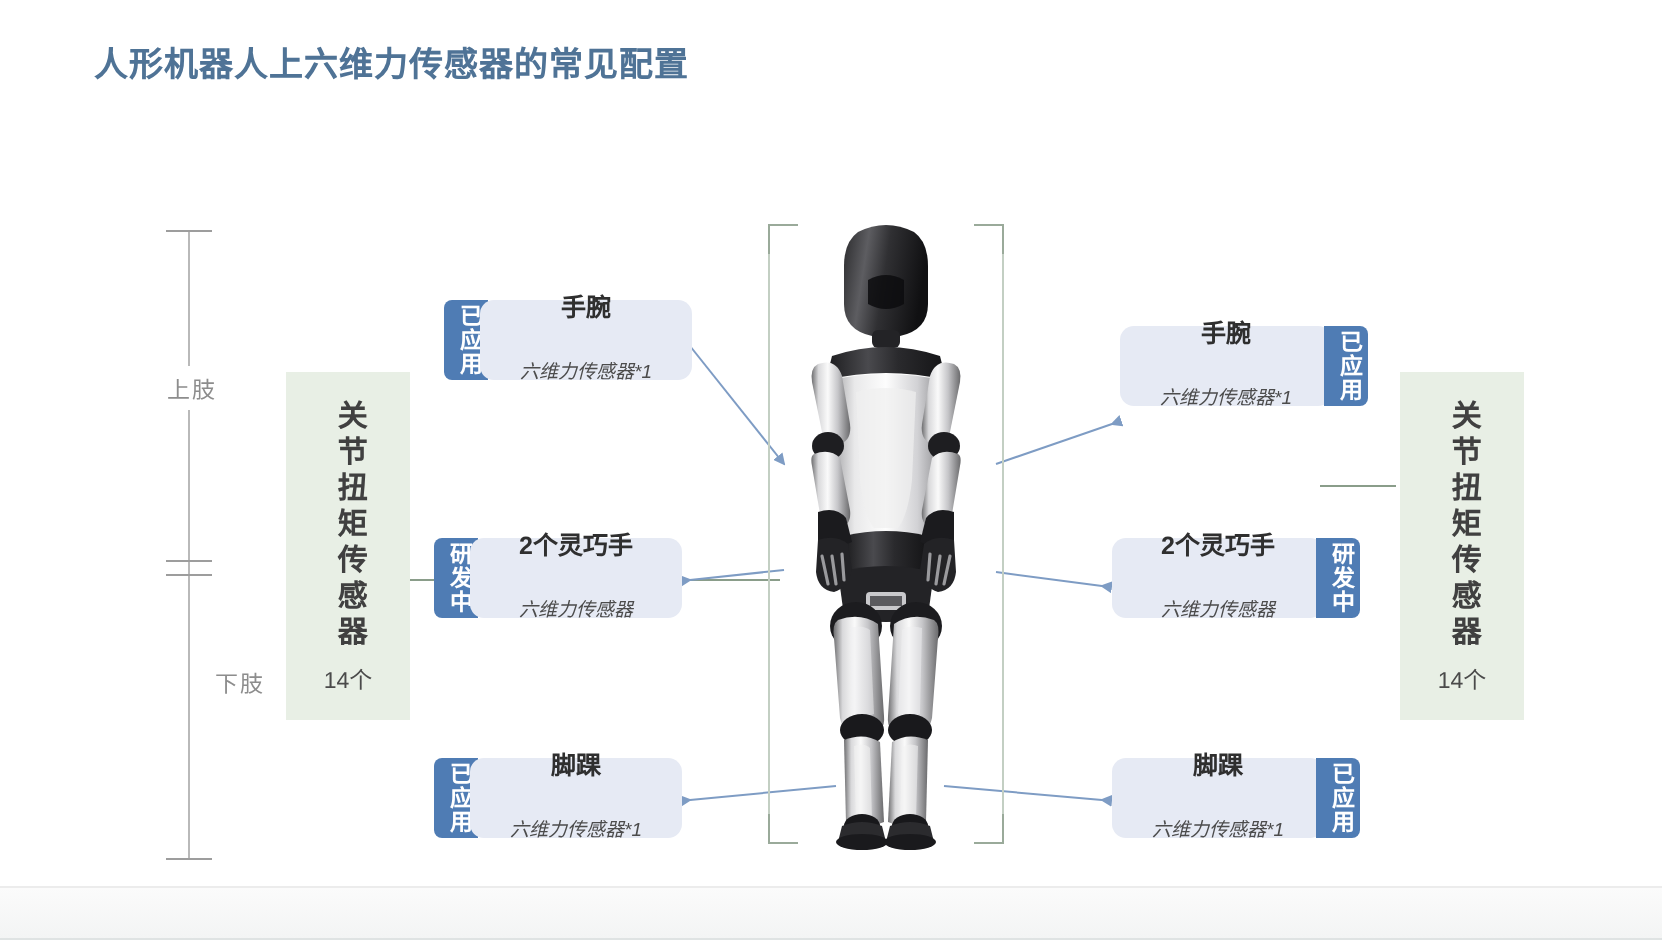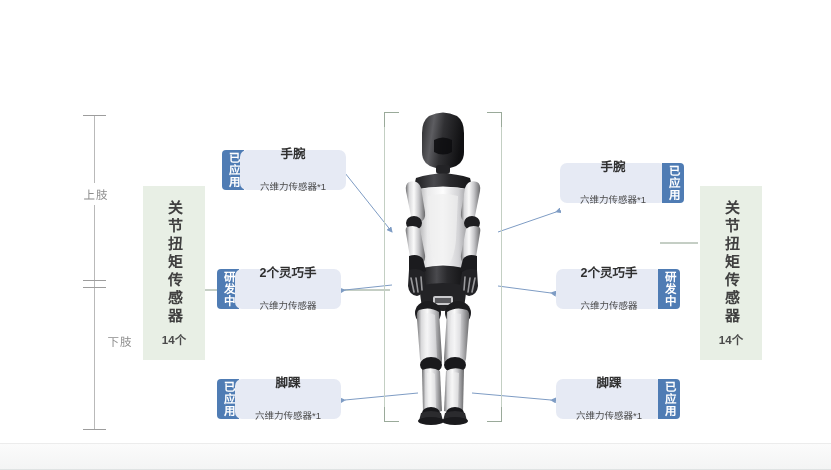--- a/index.html
+++ b/index.html
@@ -56,21 +56,21 @@
     display:flex;flex-direction:column;align-items:center;justify-content:center;
   }
   .greenbox.left{left:143px;top:186px;height:174px;}
   .greenbox.right{left:700px;top:186px;height:174px;}
   .greenbox .vtext{
     writing-mode:vertical-rl;text-orientation:upright;
     font-size:15px;font-weight:700;color:#404040;
     letter-spacing:3px;line-height:1.05;
   }
   .greenbox .count{
-    margin-top:5px;font-size:11.5px;color:#4a4a4a;font-weight:700;
+    margin-top:5px;font-size:11.5px;color:#4a4a4a;font-weight:400;
   }
 
   
   .wires{position:absolute;left:0;top:0;width:831px;height:470px;pointer-events:none;}
 
   
   .callout{position:absolute;display:flex;align-items:stretch;height:40px;}
   .badge{
     width:22px;background:#4f7cb4;color:#fff;
     display:flex;align-items:center;justify-content:center;
@@ -80,21 +80,21 @@
   .callout.l .badge{border-radius:4px 0 0 4px;}
   .callout.r .badge{border-radius:0 4px 4px 0;}
   .cbody{
     background:#e6eaf4;
     display:flex;flex-direction:column;align-items:center;justify-content:center;
     padding:0 11px;min-width:84px;
   }
   .callout.l .cbody{border-radius:7px;margin-left:-4px;}
   .callout.r .cbody{border-radius:7px;margin-right:-4px;}
   .cbody .c-main{font-size:12.5px;font-weight:700;color:#2f2f2f;line-height:1.15;white-space:nowrap;}
-  .cbody .c-sub{font-size:9.5px;color:#4c4c4c;line-height:1.25;margin-top:19px;white-space:nowrap;}
+  .cbody .c-sub{font-size:9.5px;color:#4c4c4c;line-height:1.25;margin-top:19px;white-space:nowrap;font-style:italic;}
 
   
   .robot-wrap{position:absolute;left:378px;top:110px;width:130px;height:315px;}
   .robot-svg{position:absolute;left:0;top:0;}
   .frame{position:absolute;left:384px;top:112px;width:118px;height:310px;}
   .frame i{position:absolute;width:14px;height:14px;border:1px solid #9aaa9a;}
   .frame i.tl{left:0;top:0;border-right:none;border-bottom:none;}
   .frame i.tr{right:0;top:0;border-left:none;border-bottom:none;}
   .frame i.bl{left:0;bottom:0;border-right:none;border-top:none;}
   .frame i.br{right:0;bottom:0;border-left:none;border-top:none;}
@@ -108,20 +108,21 @@
     background:linear-gradient(180deg,#fbfbfb 0%,#f3f4f4 100%);
     border-top:1px solid #ececec;
   }
   .footer .ln{position:absolute;left:0;bottom:0;width:100%;height:1px;background:#dfe3e3;}
 </style>
 </head>
 <body>
 
 <div class="slide">
 
+  <div class="title">人形机器人上六维力传感器的常见配置</div>
 
 
   <div class="ruler">
     <div class="spine"></div>
     <div class="cap t"></div>
     <div class="cap m1"></div>
     <div class="cap m2"></div>
     <div class="cap b"></div>
     <div class="lbl upper">上肢</div>
     <div class="lbl lower">下肢</div>

